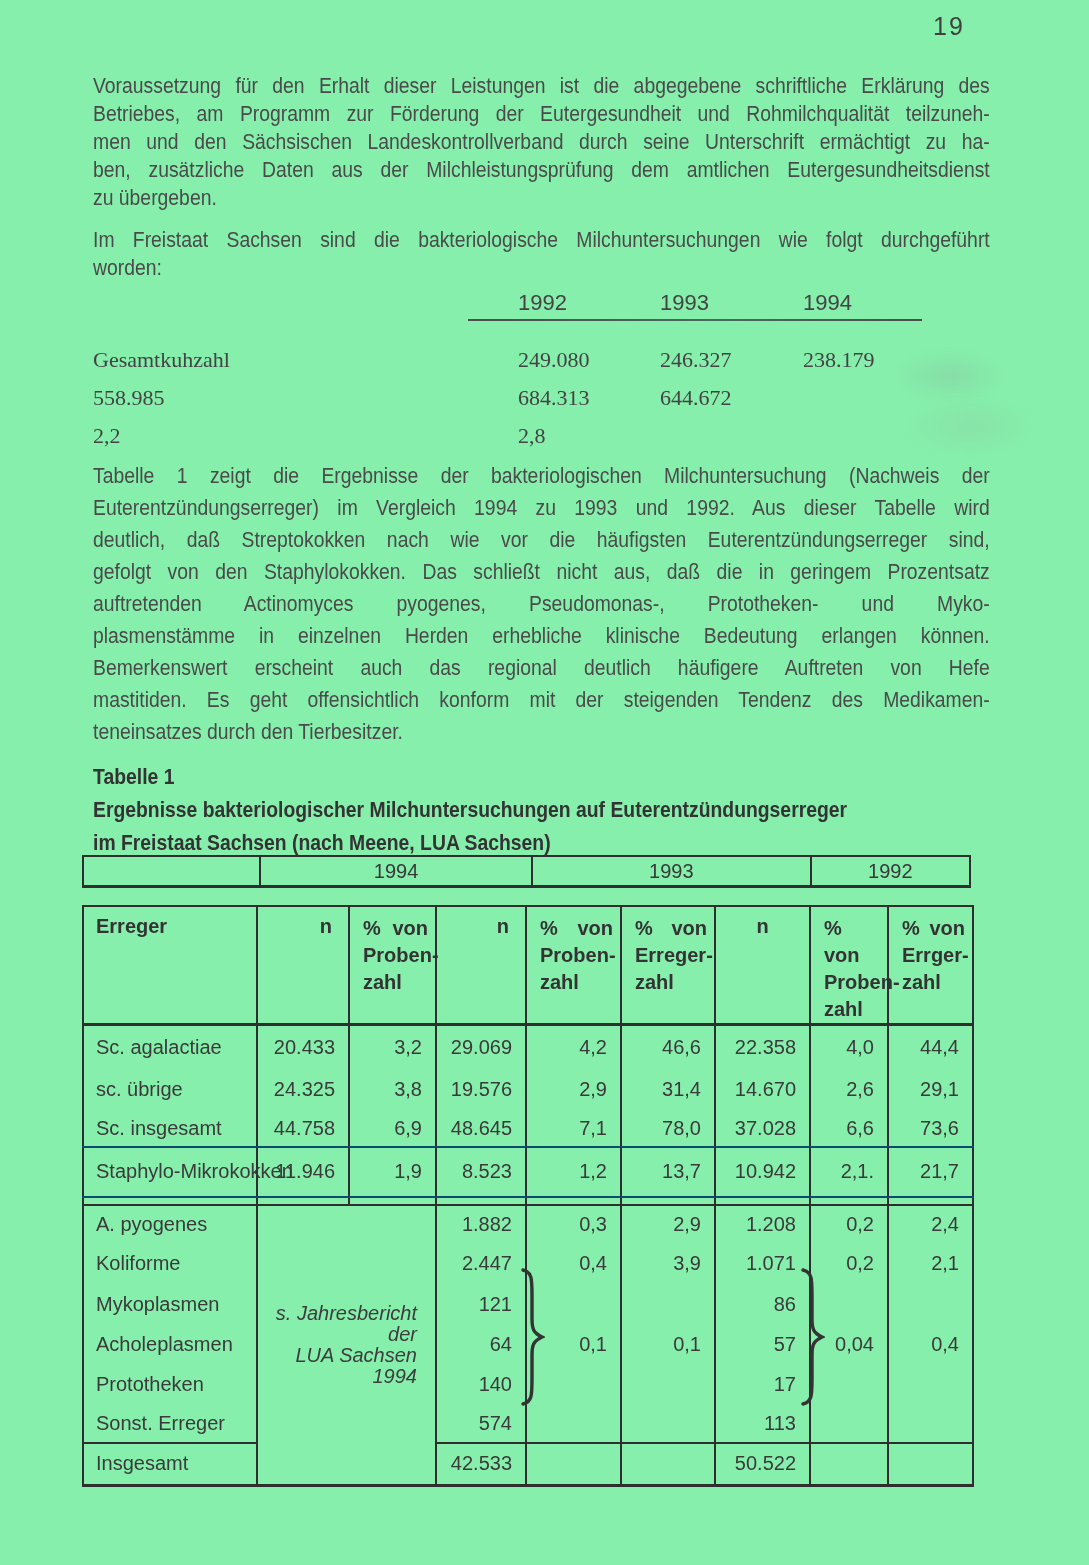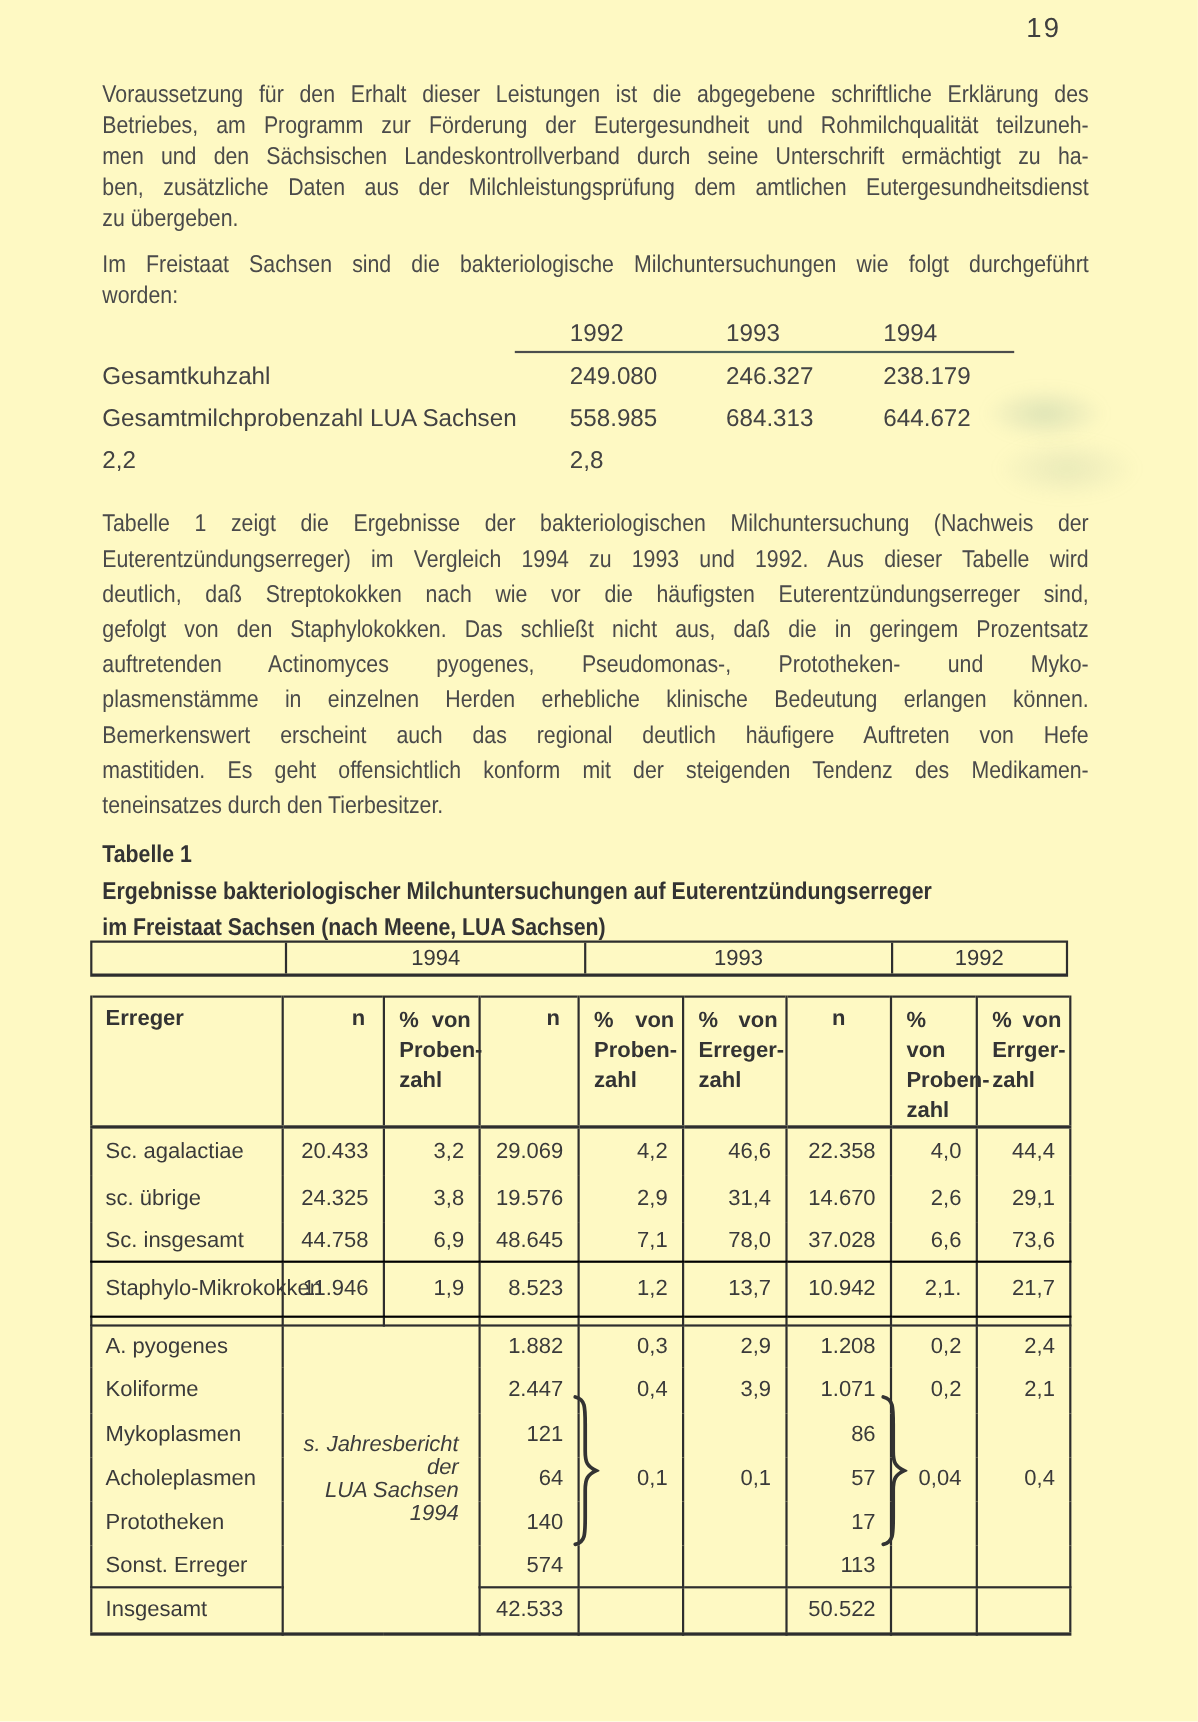--- a/index.html
+++ b/index.html
@@ -1,33 +1,33 @@
 <!DOCTYPE html>
 <html><head>
 <meta charset="utf-8">
 <style>
   html,body{margin:0;padding:0;background:#fdfdfb;}
-  .page{position:relative;width:1089px;height:1565px;background:#fef9c3;overflow:hidden;
+  .page{position:relative;width:1089px;height:1565px;background:#86efac;overflow:hidden;
         font-family:"Liberation Sans",sans-serif;color:#454545;}
   .page-number{position:absolute;left:933px;top:12px;font-size:25px;letter-spacing:2px;color:#3f3f3f;}
   .p-block{position:absolute;left:93px;width:1019px;transform:scaleX(0.88);transform-origin:0 0;
            font-size:22px;color:#4a4a4a;}
   .p1{top:72px;line-height:28px;}
   .p2{top:226px;line-height:28px;}
   .p3{top:460px;line-height:32px;}
   .jline{text-align:justify;text-align-last:justify;}
   .lline{text-align:left;}
   
   .stats{position:absolute;left:93px;top:290px;width:897px;font-size:22px;color:#434343;}
   .stats-grid{display:grid;grid-template-columns:425px 142px 143px 1fr;}
   .stats-years{line-height:26px;}
   .stats-rule{margin:3px 0 0 375px;width:454px;height:2px;
               background:linear-gradient(90deg,#4c4c4c,#49685e 55%,#4c4c4c);}
   .stats-rows .stats-grid{line-height:38px;}
-  .stats-rows{margin-top:2px;}
+  .stats-rows{margin-top:20px;font-family:Liberation Serif, serif;}
   
   .caption{top:760px;line-height:33px;font-weight:bold;color:#333;}
   
   .band{position:absolute;left:82px;top:855px;width:889px;height:33px;display:flex;
         border:2px solid #2e2e2e;border-bottom-width:3px;box-sizing:border-box;
         font-size:20px;color:#383838;}
   .band-cell{display:flex;align-items:center;justify-content:center;border-left:2px solid #2e2e2e;box-sizing:border-box;}
   .band-cell:first-child{border-left:none;}
   .bc0{width:19.8%;}.bc1{width:30.7%;}.bc2{width:31.5%;}.bc3{width:18.0%;}
   
@@ -37,21 +37,21 @@
   .t1 td{border-left:2px solid #2e2e2e;border-right:2px solid #2e2e2e;vertical-align:middle;
          padding:0;overflow:visible;}
   .t1 .th{font-weight:bold;vertical-align:top;padding-top:8px;border-bottom:3px solid #2e2e2e;color:#333;}
   .t1 .lab{padding-left:12px;white-space:nowrap;}
   .t1 .num{text-align:right;padding-right:13px;white-space:nowrap;}
   .t1 .lab-h{padding-left:12px;}
   .t1 .n-r{text-align:right;padding-right:16px;}
   .t1 .n-c{text-align:center;}
   .t1 .pct div{line-height:27px;padding-left:13px;padding-right:7px;}
   .t1 .pj{text-align:justify;text-align-last:justify;}
-  .t1 .sec-end td{border-bottom:2px solid #000000;}
+  .t1 .sec-end td{border-bottom:2px solid #0c4a6e;}
   .t1 .sp td{border-bottom:2px solid #2e2e2e;height:6px;}
   .t1 .bb{border-bottom:2px solid #2e2e2e;}
   .t1 .note{vertical-align:middle;font-style:italic;}
   .note-in{text-align:right;padding-right:18px;font-size:20px;line-height:21px;color:#3d3d3d;}
   .brace{position:absolute;width:26px;height:140px;top:362px;}
   .b93{left:437px;} .b92{left:717px;}
   .smudge{position:absolute;border-radius:50%;filter:blur(6px);pointer-events:none;}
   .sm1{left:895px;top:352px;width:110px;height:48px;
        background:radial-gradient(closest-side,rgba(135,170,150,0.28),rgba(135,170,150,0));}
   .sm2{left:905px;top:398px;width:130px;height:56px;
@@ -86,21 +86,20 @@
     </div>
     <div class="stats-rule"></div>
     <div class="stats-rows">
       <div class="stats-grid">
         <div>Gesamtkuhzahl</div>
         <div>249.080</div>
         <div>246.327</div>
         <div>238.179</div>
       </div>
       <div class="stats-grid">
-        <div>Gesamtmilchprobenzahl LUA Sachsen</div>
         <div>558.985</div>
         <div>684.313</div>
         <div>644.672</div>
       </div>
       <div class="stats-grid">
         <div>2,2</div>
         <div>2,8</div>
       </div>
     </div>
   </div>

